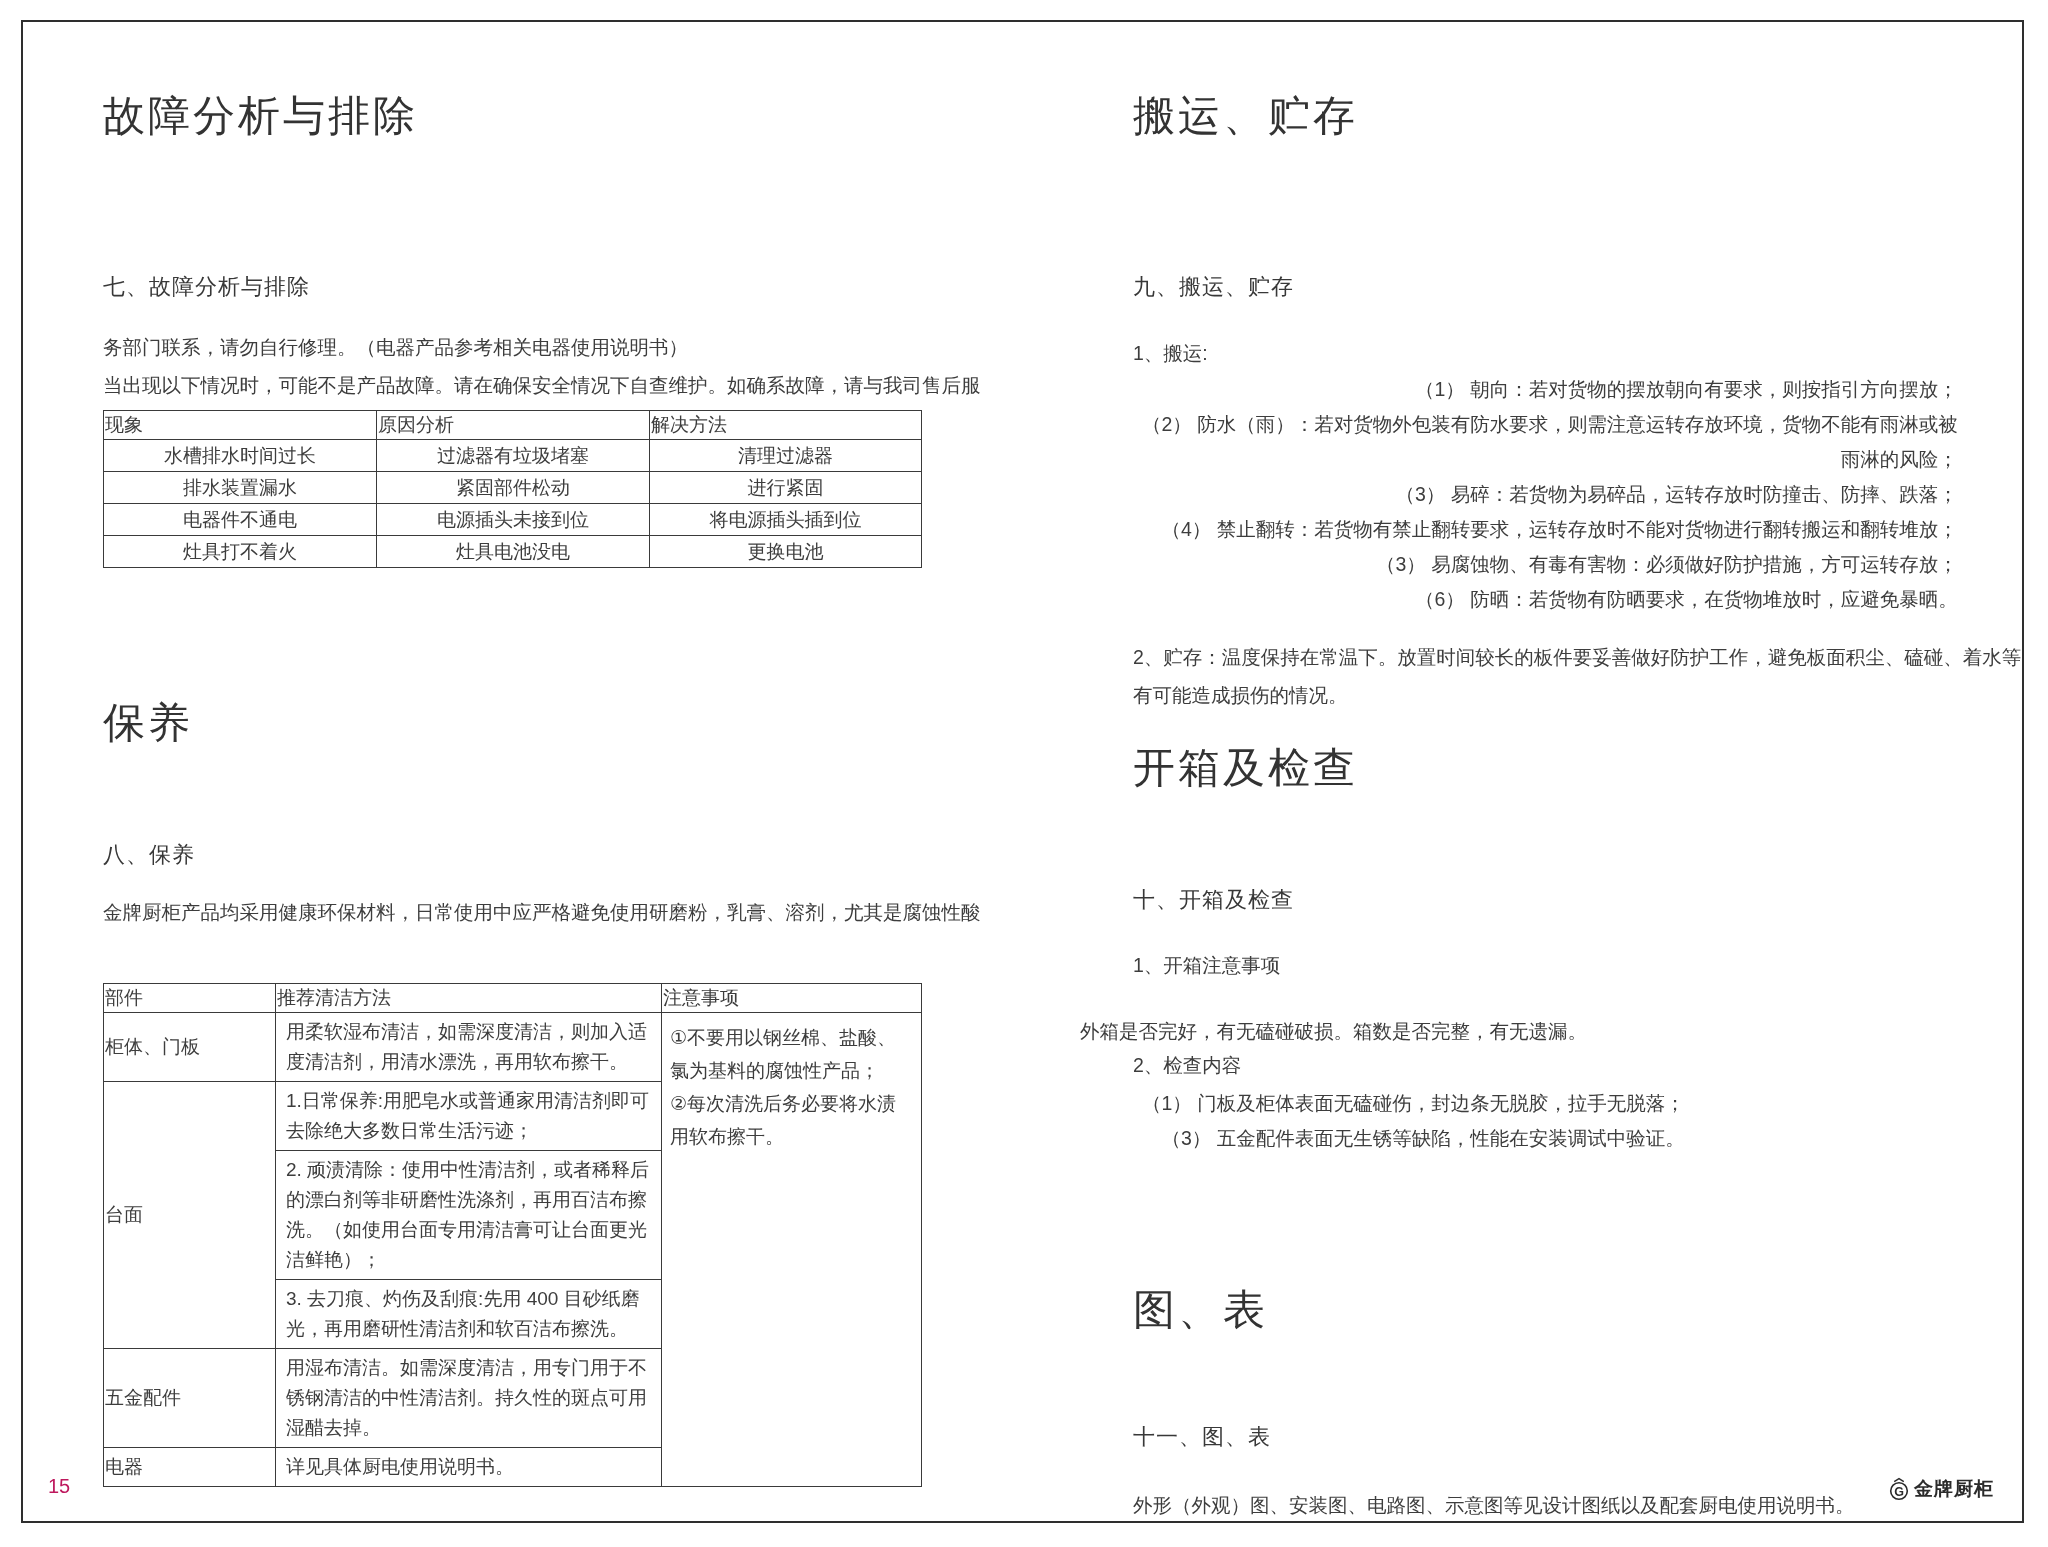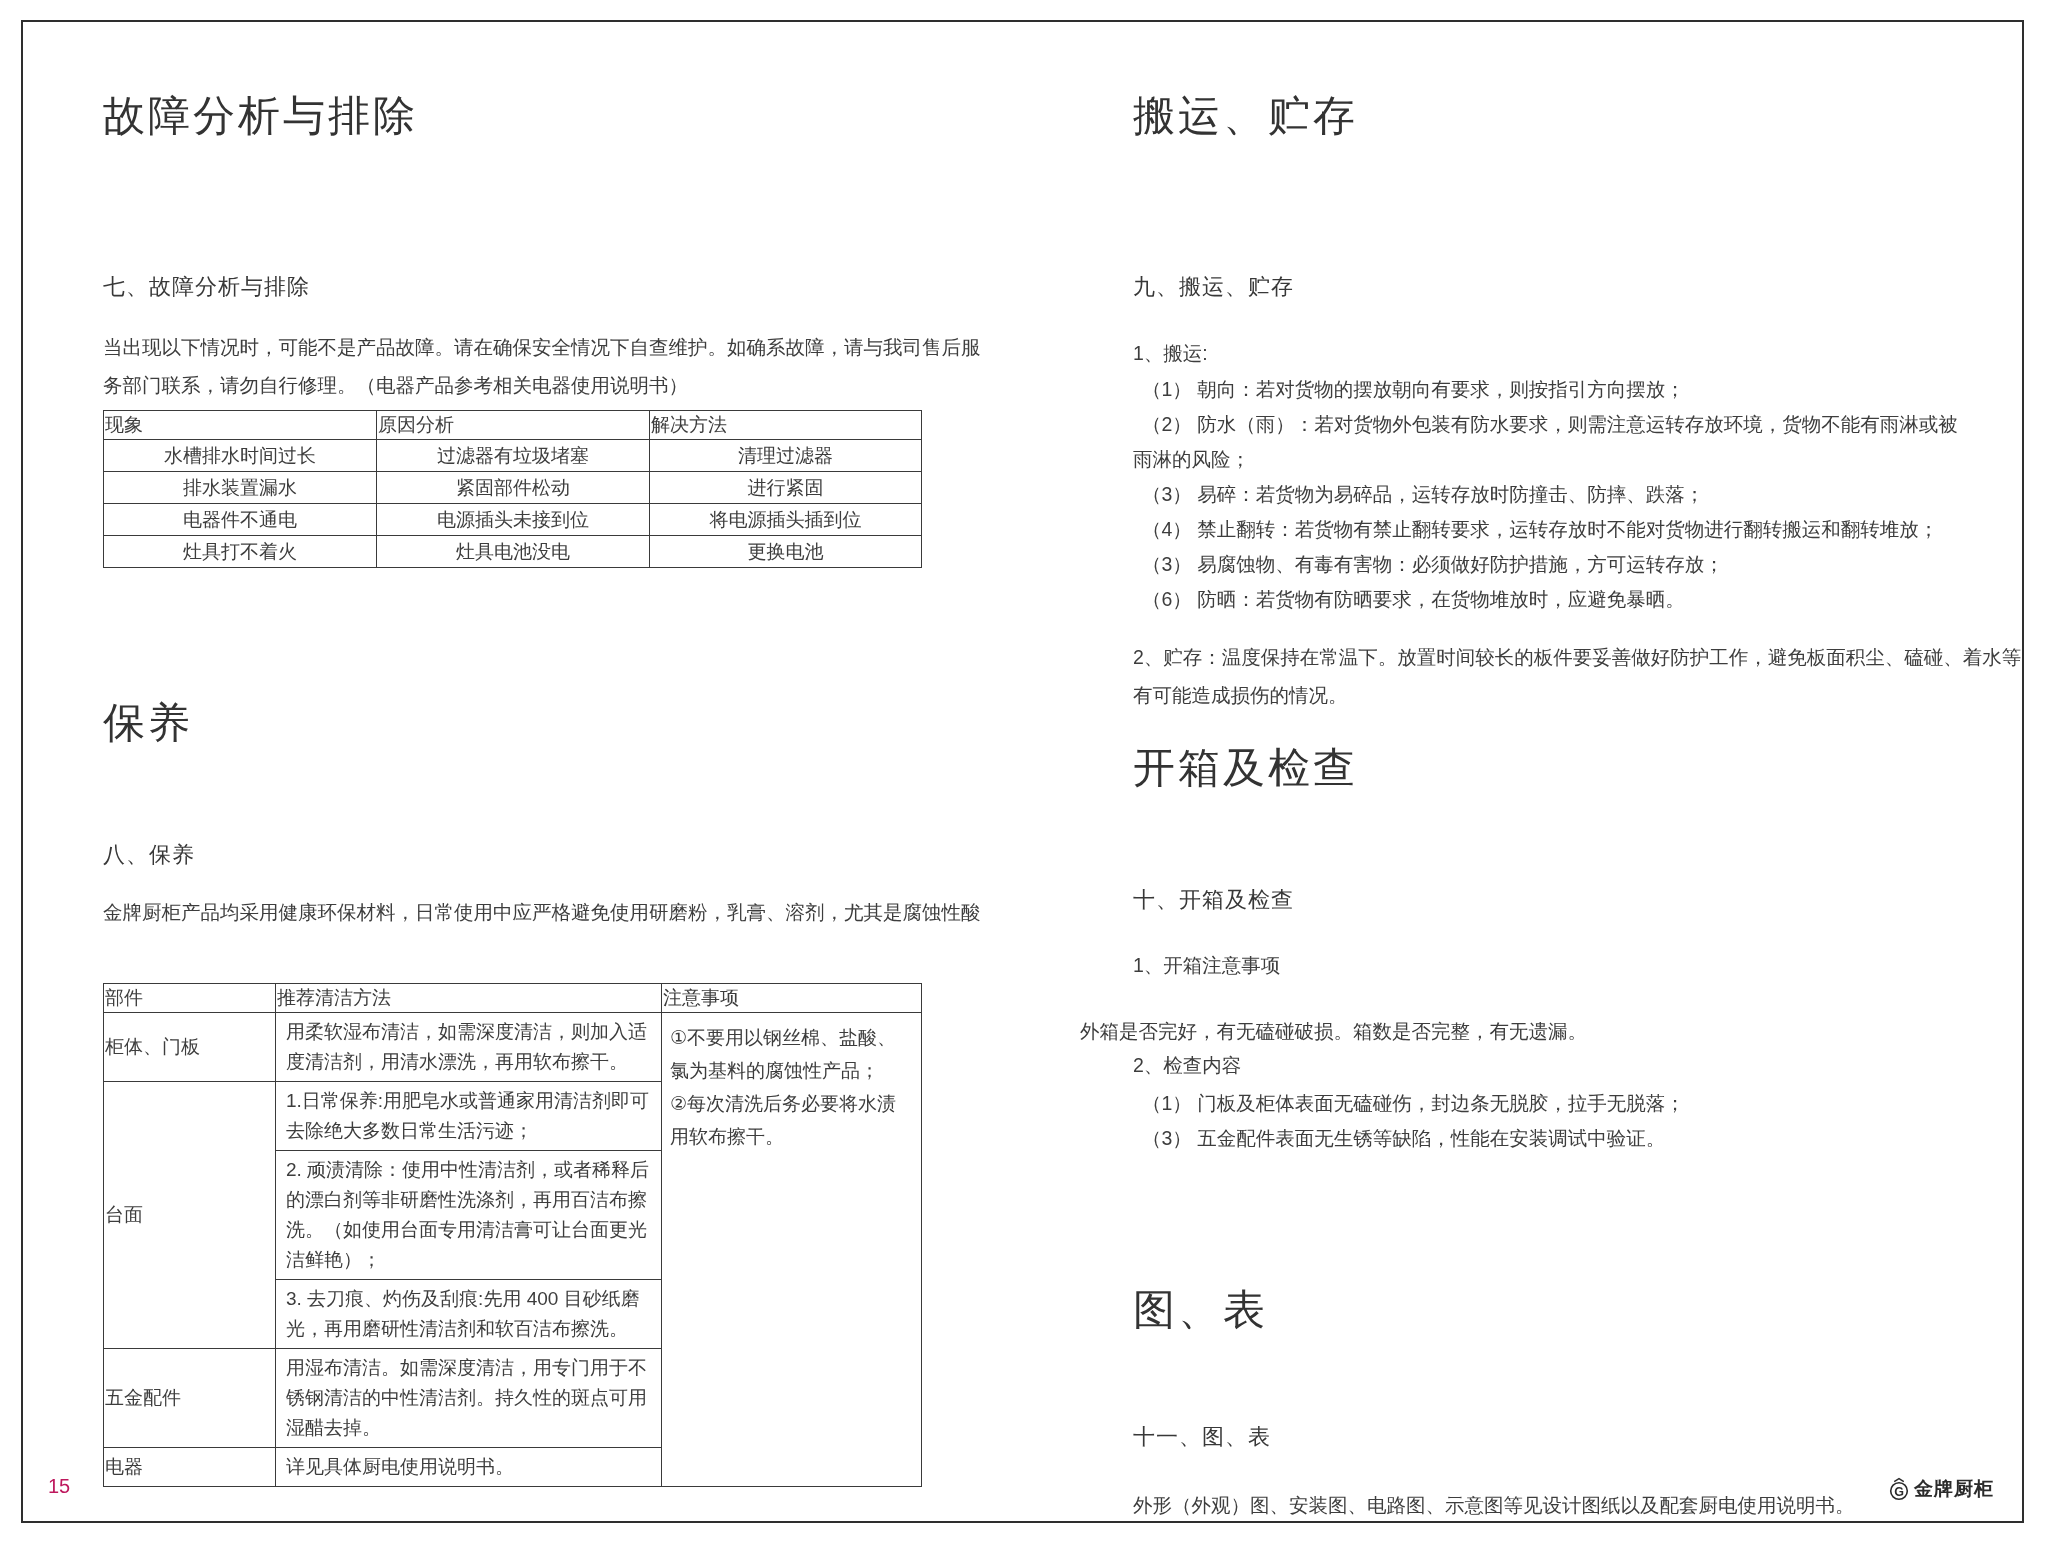--- a/index.html
+++ b/index.html
@@ -4,21 +4,21 @@
 <style>
   html,body{margin:0;padding:0;width:2048px;height:1547px;background:#ffffff;overflow:hidden;
     font-family:"Liberation Sans","DejaVu Sans",sans-serif;}
   .page-border{position:absolute;left:21px;top:20px;width:2003px;height:1503px;
     border:2px solid #2e2e2e;box-sizing:border-box;}
   .abs{position:absolute;}
   .h1{font-size:42px;font-weight:500;color:#333333;letter-spacing:3px;white-space:nowrap;}
   .h2{font-size:22px;font-weight:400;color:#383838;letter-spacing:1px;white-space:nowrap;}
   .line{font-size:19.5px;color:#3d3d3d;white-space:nowrap;line-height:38px;}
   .sub{font-size:19.5px;color:#3d3d3d;white-space:nowrap;}
-  .list .line{line-height:35px;}
+  .list .line{line-height:35px;text-align:right;}
   .list .indent{padding-left:9px;}
   table{border-collapse:collapse;position:absolute;table-layout:fixed;}
   td,th{border:1.5px solid #3a3a3a;font-size:19px;color:#3d3d3d;font-weight:400;
     box-sizing:border-box;overflow:hidden;}
   th{text-align:left;}
   .t1 td{text-align:center;height:32px;}
   .t1 th{height:28px;}
   .t2 th{height:28px;}
   .t2 .lbl{}
   .t2 .method{text-align:left;padding:4px 10px;line-height:30px;vertical-align:middle;}
@@ -29,22 +29,22 @@
   .brand-text{font-size:19px;font-weight:700;color:#2b2b2b;letter-spacing:1px;white-space:nowrap;}
 </style>
 </head>
 <body>
 
 <div class="page-border"></div>
 
 <div class="abs h1" style="left:103px;top:88px;">故障分析与排除</div>
 <div class="abs h2" style="left:103px;top:272px;">七、故障分析与排除</div>
 <div class="abs" style="left:103px;top:328px;">
+  <div class="line">务部门联系，请勿自行修理。（电器产品参考相关电器使用说明书）</div>
   <div class="line">当出现以下情况时，可能不是产品故障。请在确保安全情况下自查维护。如确系故障，请与我司售后服</div>
-  <div class="line">务部门联系，请勿自行修理。（电器产品参考相关电器使用说明书）</div>
 </div>
 
 <table class="t1" style="left:103px;top:410px;width:818px;">
   <colgroup>
       <col style="width:273px">
       <col style="width:273px">
       <col style="width:272px">
     </colgroup>
   <tbody>
       <tr>

